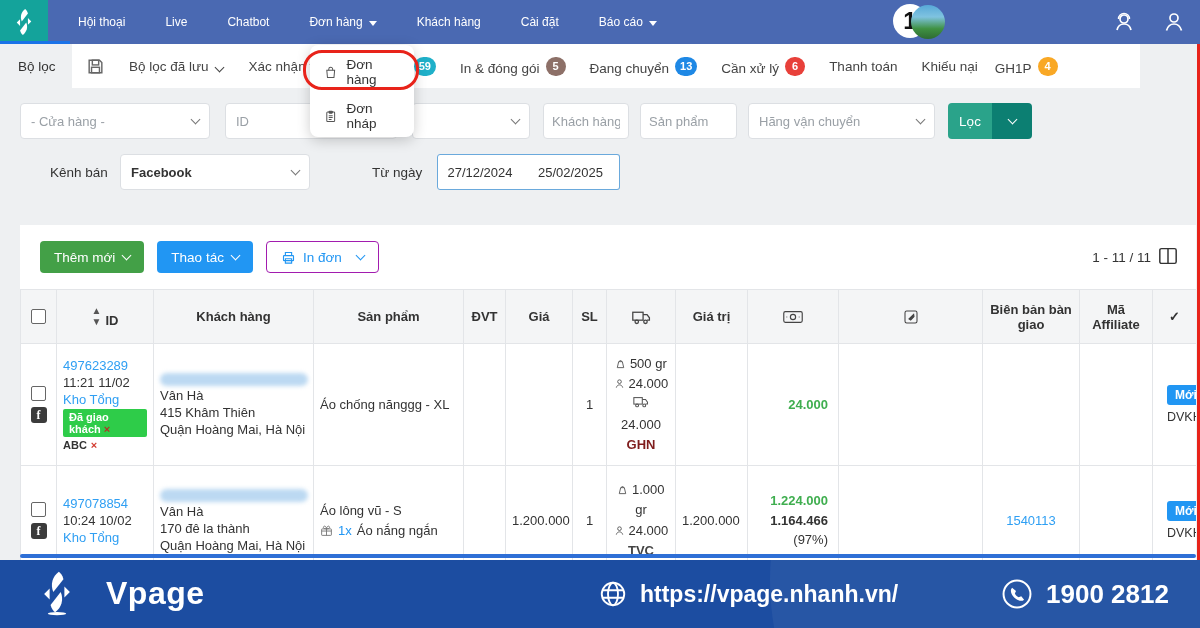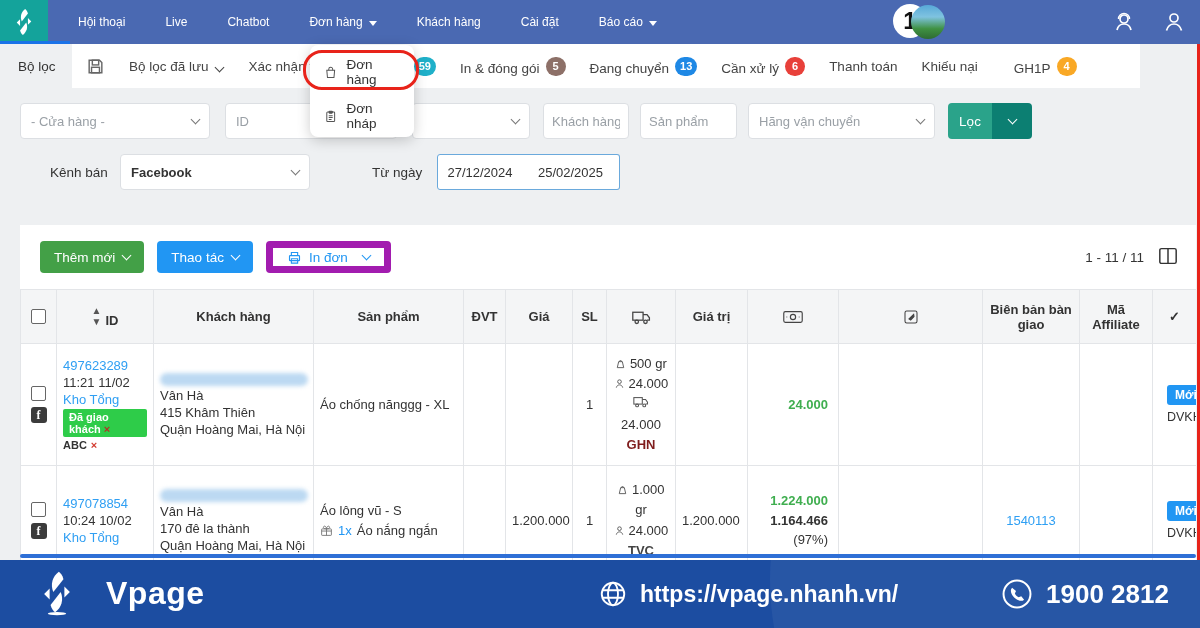--- a/index.html
+++ b/index.html
@@ -47,23 +47,23 @@
   .dropdown { position:absolute; left:310px; top:45px; width:104px; height:92px; background:#fff; border-radius:8px; box-shadow:0 3px 14px rgba(0,0,0,.2); z-index:50; padding:8px 0; }
   .dd-item { height:38px; display:flex; align-items:center; padding:0 14px; font-size:13.5px; color:#333; cursor:pointer; gap:9px; }
   .red-ring { position:absolute; left:303px; top:50px; width:116px; height:40px; border:3px solid #e8231a; border-radius:19px; z-index:60; pointer-events:none; }
 
   
   .card { position:absolute; left:20px; top:225px; width:1176px; height:335px; background:#fff; overflow:hidden; }
   .toolbar { position:absolute; left:0; top:0; width:100%; height:64px; display:flex; align-items:center; padding-left:20px; }
   .btn { height:32px; border-radius:4px; font-size:13.5px; display:flex; align-items:center; padding:0 14px; cursor:pointer; white-space:nowrap; }
   .btn-green { background:#43a047; color:#fff; margin-right:13px; }
   .btn-blue { background:#2196f3; color:#fff; margin-right:13px; }
-  .btn-outline { background:#fff; color:#2196f3; border:7px solid #a21caf; gap:7px; }
+  .btn-outline { background:#fff; color:#2196f3; border:1px solid #a21caf; gap:7px; }
   .btn .chev { margin-left:8px; }
-  .pagination { position:absolute; right:52px; top:0; height:64px; display:flex; align-items:center; font-size:13.5px; color:#333; }
+  .pagination { position:absolute; right:45px; top:0; height:64px; display:flex; align-items:center; font-size:13.5px; color:#333; }
   .cols-icon { position:absolute; right:18px; top:22px; }
 
   
   table.grid { position:absolute; left:0; top:64px; border-collapse:collapse; table-layout:fixed; width:1176px; }
   table.grid th, table.grid td { border:1px solid #e3e5e8; vertical-align:middle; }
   table.grid th { background:#f4f5f6; font-size:13px; color:#333; font-weight:bold; height:54px; padding:2px 4px; text-align:center; }
   table.grid td { font-size:13px; color:#333; padding:6px; }
   .sort-icon { display:inline-block; margin-right:5px; color:#555; font-size:10px; letter-spacing:-1px; }
   .link { color:#2f9ff3; cursor:pointer; }
   .cell-id div { margin:2px 0; }
@@ -185,21 +185,21 @@
           <span>Đang chuyển</span>
           <span class="badge badge-blue">13</span>
         </div>
       <div class="tab" style="margin-right:24px">
           <span>Cần xử lý</span>
           <span class="badge badge-red">6</span>
         </div>
       <div class="tab" style="margin-right:24px">
           <span>Thanh toán</span>
         </div>
-      <div class="tab" style="margin-right:36px">
+      <div class="tab" style="margin-right:17px">
           <span>Khiếu nại</span>
         </div>
       <div class="tab">
           <span>GH1P</span>
           <span class="badge badge-orange">4</span>
         </div>
     </div>
   </div>
 
   <div class="filters">

